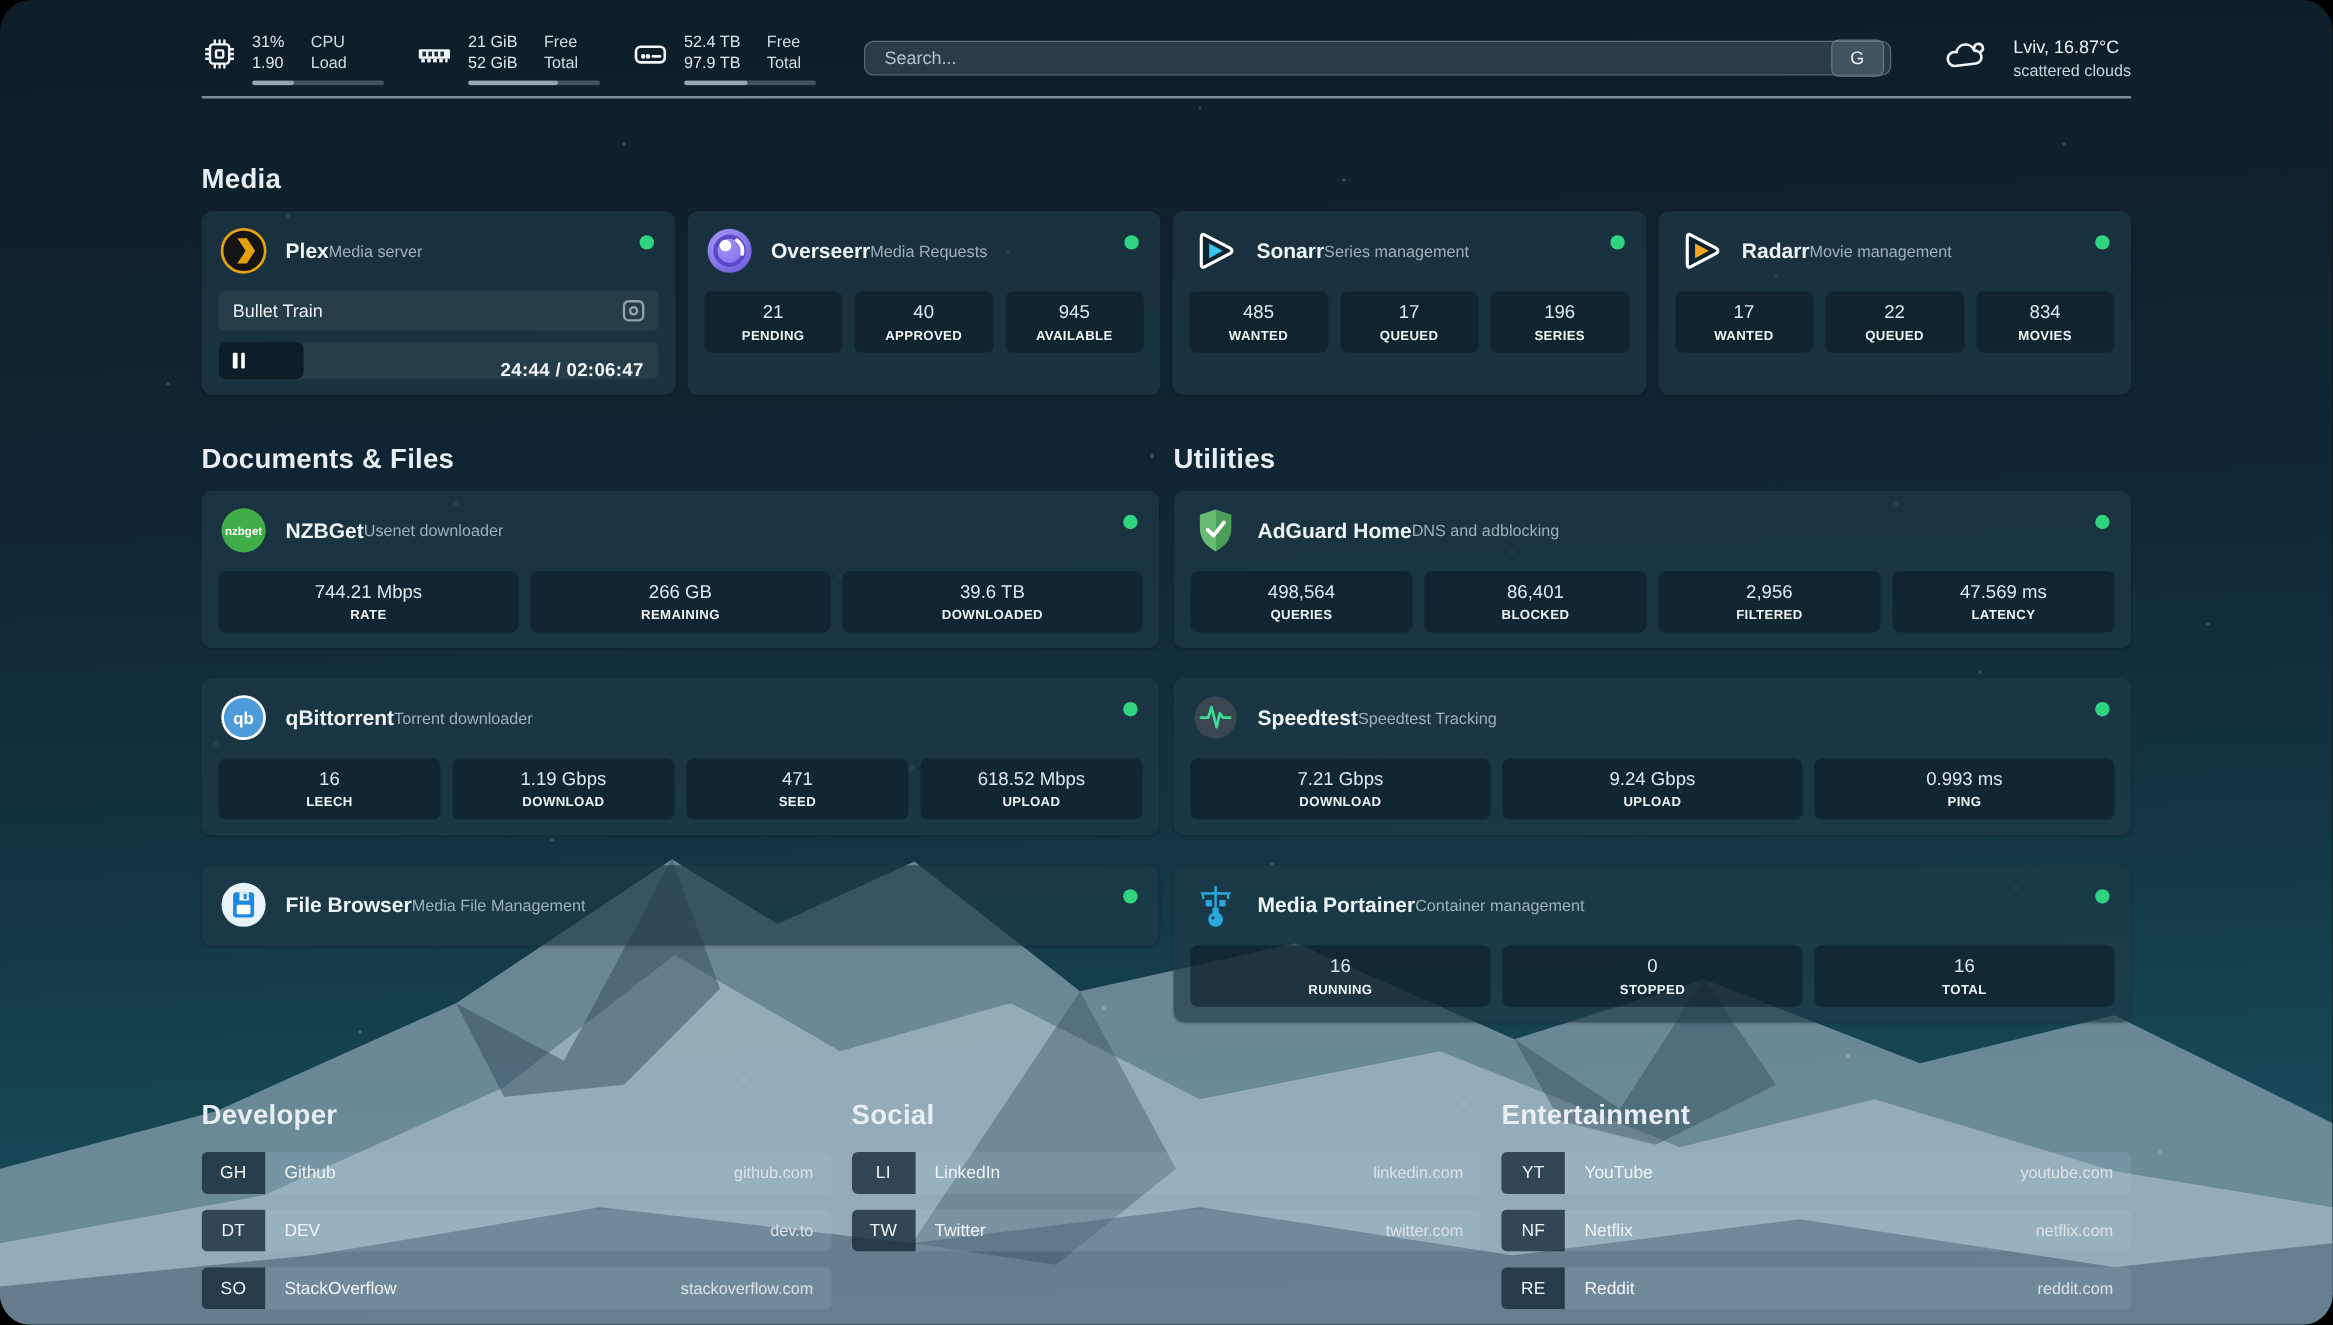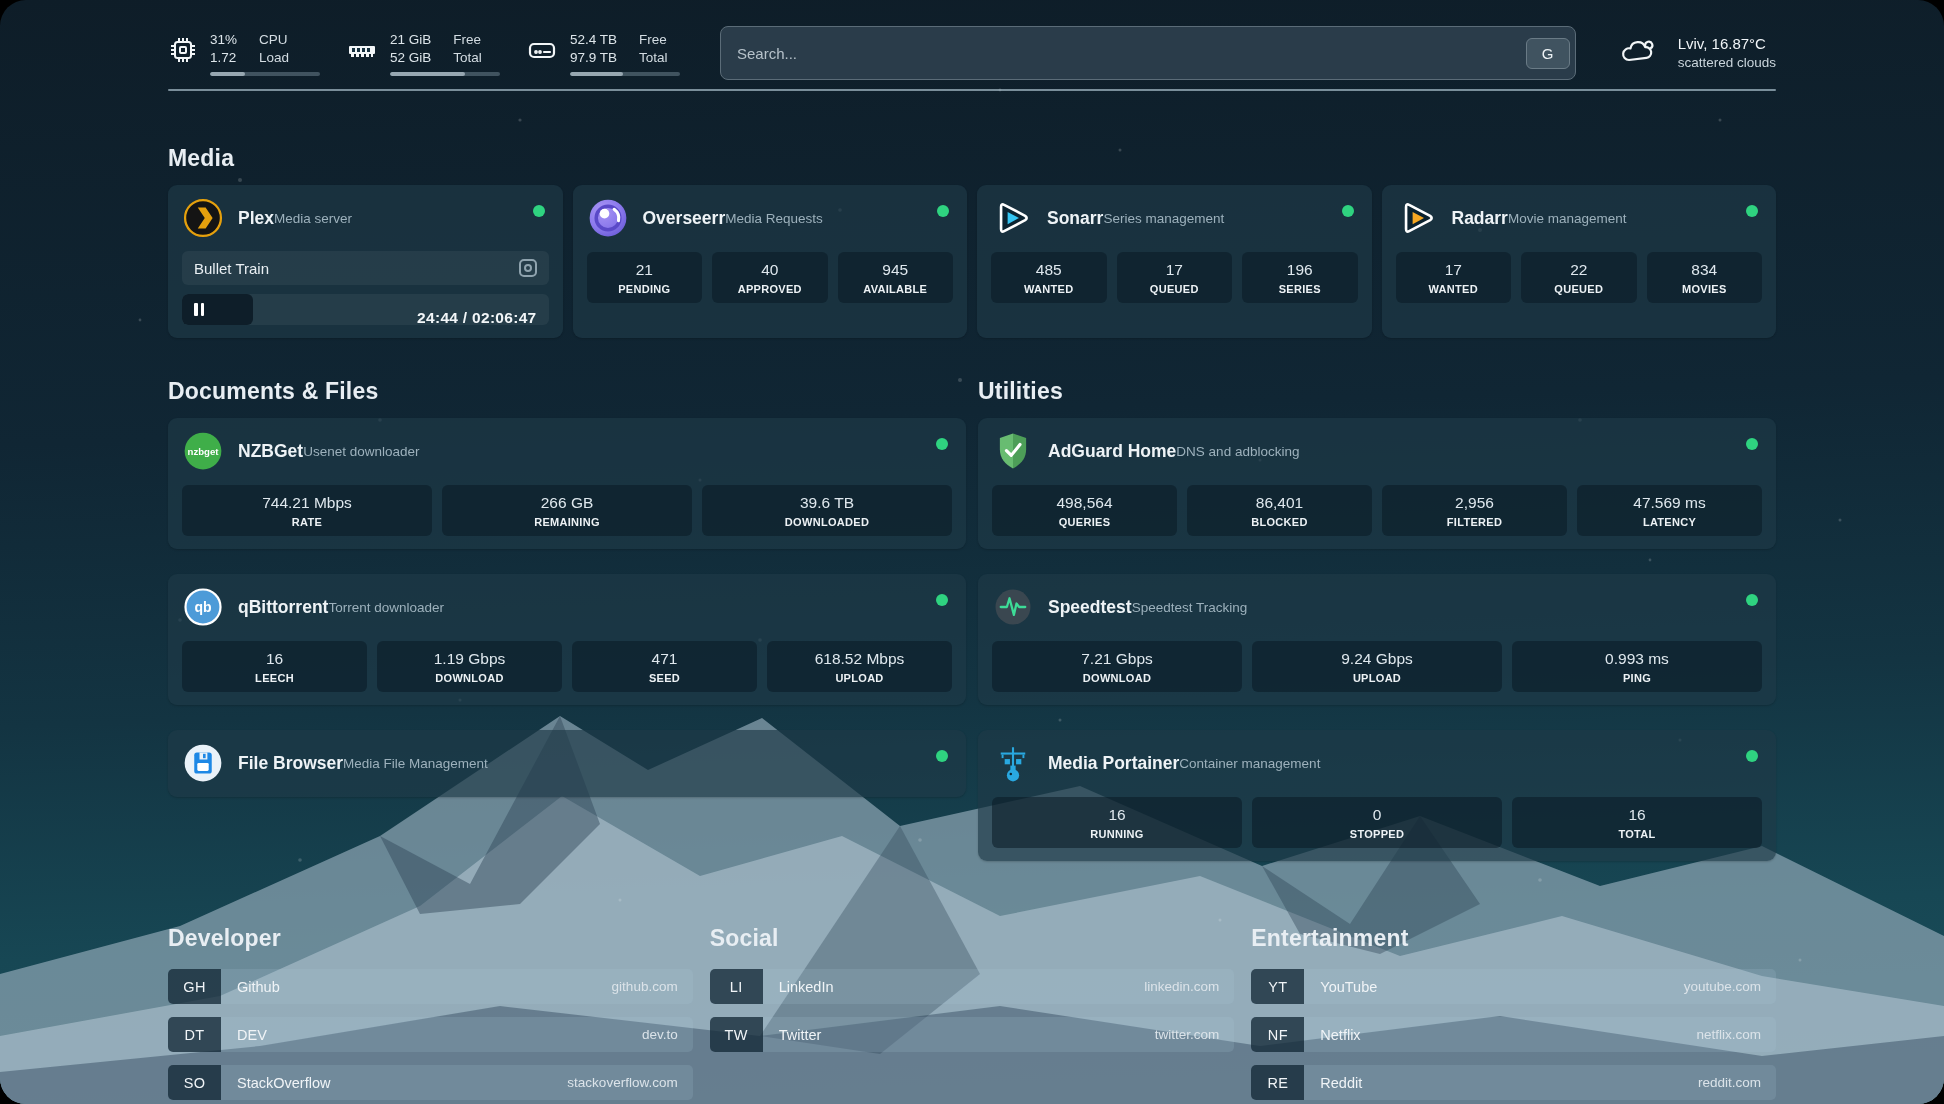--- a/index.html
+++ b/index.html
@@ -19,21 +19,21 @@
   .res{ display:flex; gap:12px; align-items:flex-start; }
   .res .ricon{ margin-top:4px; }
   .res-body{ display:flex; flex-direction:column; }
   .res-cols{ display:flex; gap:22px; font-size:13.5px; line-height:18px; color:#dde5ea; }
   .res-col{ display:flex; flex-direction:column; }
   .res-col.lab{ color:#d3dce2; }
   .res-track{ margin-top:5px; height:4px; width:110px; border-radius:2px; background:rgba(105,125,138,.55); overflow:hidden; }
   .res-fill{ height:100%; border-radius:2px; background:#97a7b1; }
 
   .searchwrap{ flex:1; margin:0 44px 0 40px; display:flex; align-items:center;
-    background:rgba(47,66,80,.85); border:1px solid #5b6c78; border-radius:8px; height:54px; padding:0 5px 0 16px; }
+    background:rgba(47,66,80,.85); border:1px solid #5b6c78; border-radius:8px; height:29px; padding:0 5px 0 16px; }
   .searchwrap input{ flex:1; background:transparent; border:none; outline:none; color:#e8eef2; font-size:15px; font-family:"Liberation Sans",sans-serif; }
   .searchwrap input::placeholder{ color:#b6c2ca; }
   .gbtn{ width:44px; height:31px; border-radius:6px; background:#45586621; background:rgba(122,142,154,.28); border:1px solid #6a7b86;
     color:#eef3f6; font-size:15px; display:flex; align-items:center; justify-content:center; cursor:pointer; }
 
   .weather{ display:flex; align-items:center; gap:22px; }
   .weather-text{ display:flex; flex-direction:column; line-height:19px; }
   .weather-main{ font-size:15px; color:#f0f4f7; }
   .weather-cond{ font-size:13.5px; color:#c9d4db; }
 
@@ -132,21 +132,21 @@
           <div class="res">
             <span class="ricon"><svg width="30" height="30" viewBox="0 0 30 30" fill="none" stroke="#f2f6f8" stroke-width="2">
                 <rect x="7" y="7" width="16" height="16" rx="2.5"></rect>
                 <rect x="12" y="12" width="6" height="6" rx="1"></rect>
                 <path d="M11 7V3M15 7V3M19 7V3M11 27v-4M15 27v-4M19 27v-4M7 11H3M7 15H3M7 19H3M27 11h-4M27 15h-4M27 19h-4"></path>
               </svg></span>
             <div class="res-body">
               <div class="res-cols">
                 <div class="res-col">
                   <span>31%</span>
-                  <span>1.72</span>
+                  <span>1.90</span>
                 </div>
                 <div class="res-col lab">
                   <span>CPU</span>
                   <span>Load</span>
                 </div>
               </div>
               <div class="res-track">
                 <div class="res-fill" style="width: 32%;"></div>
               </div>
             </div>

